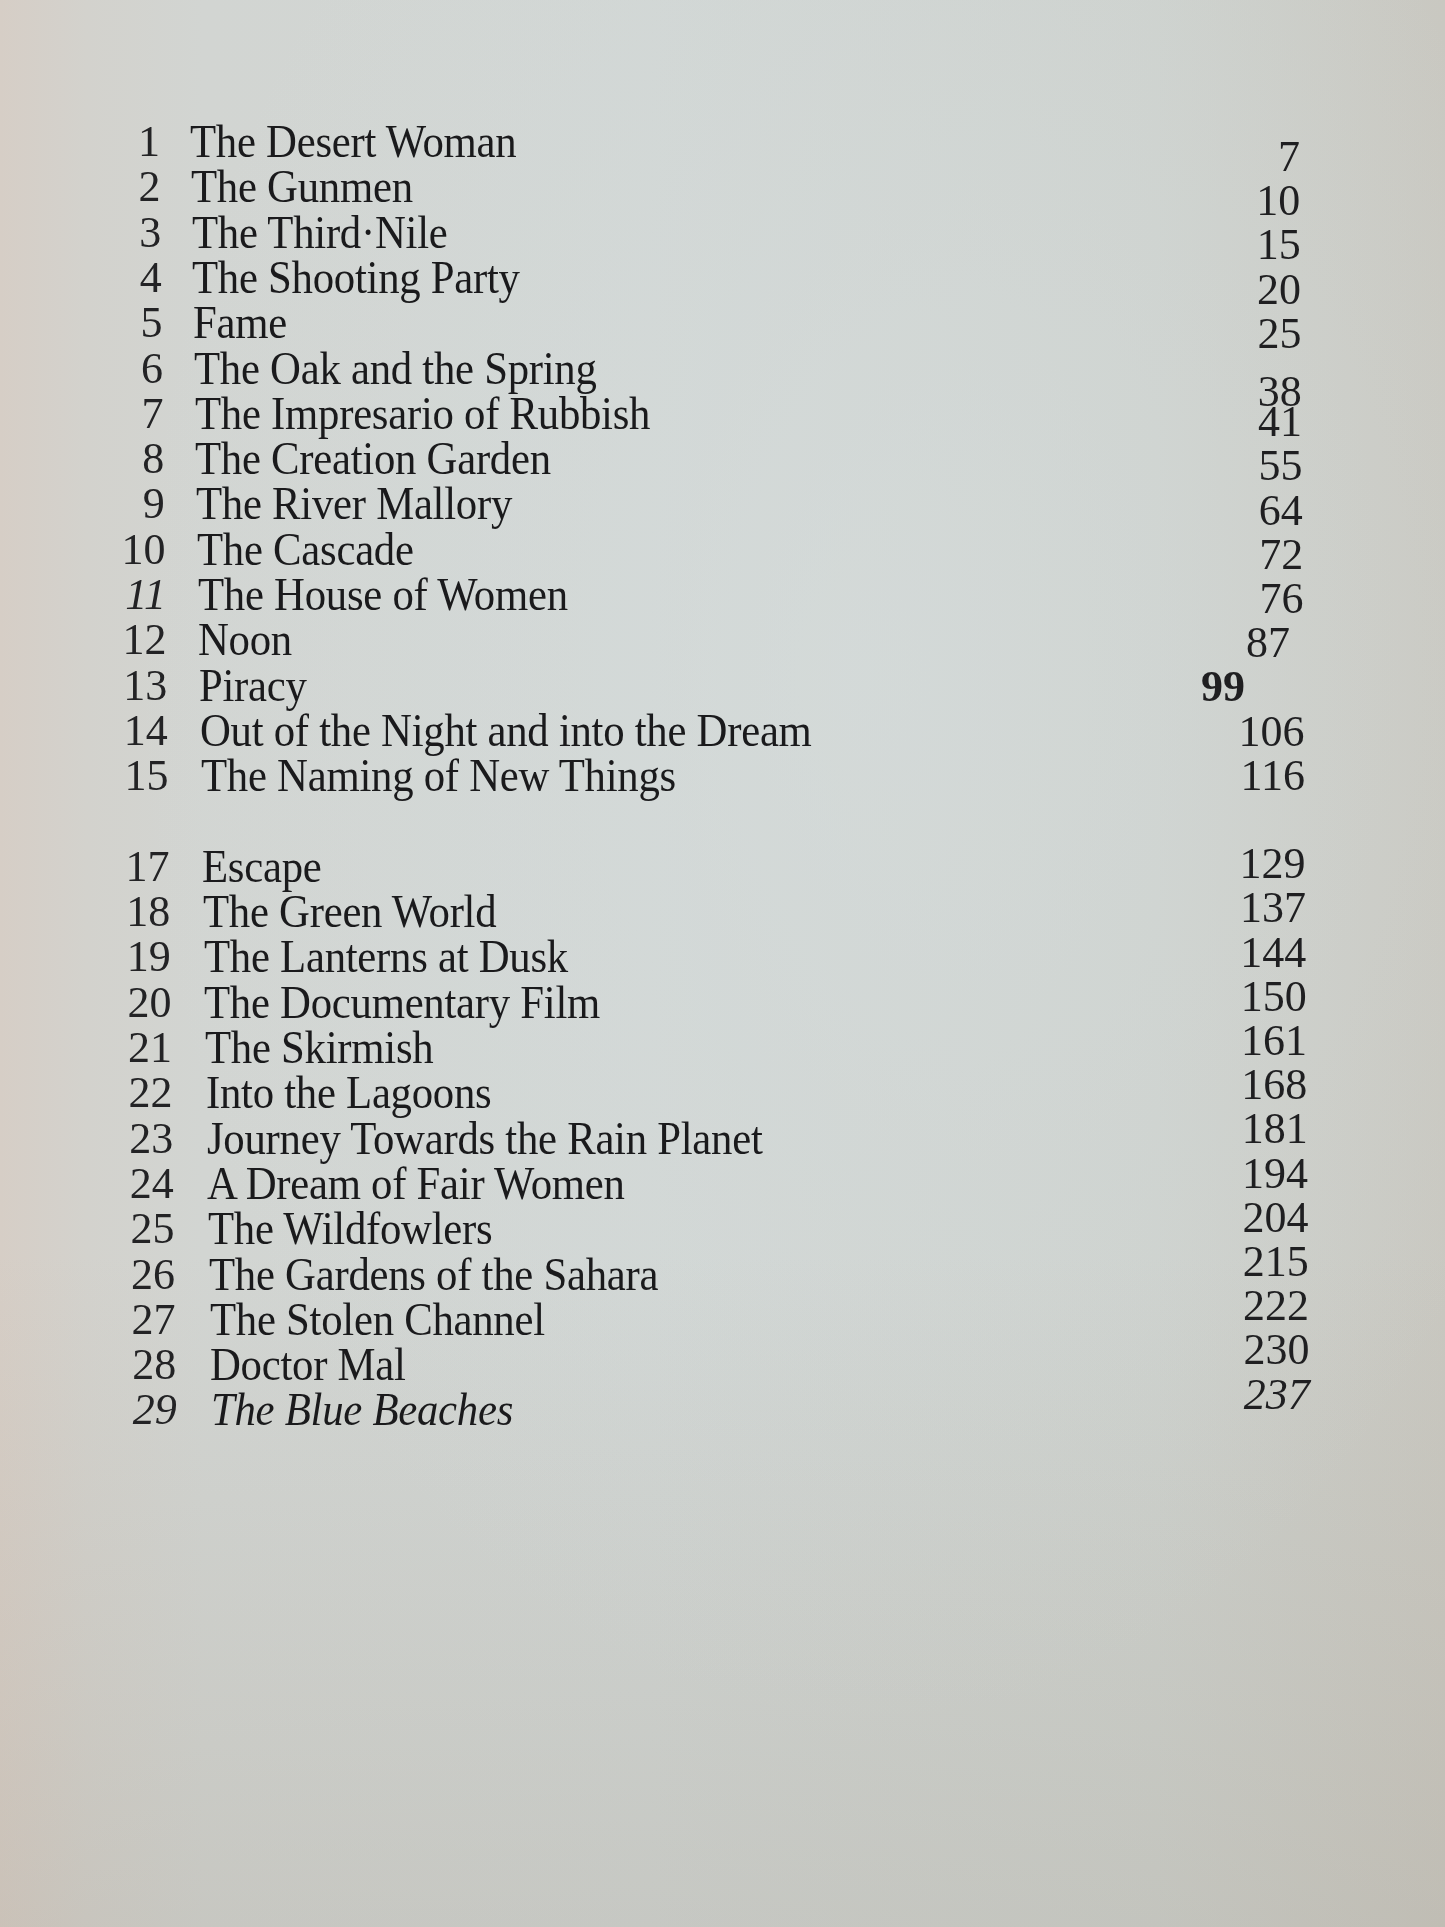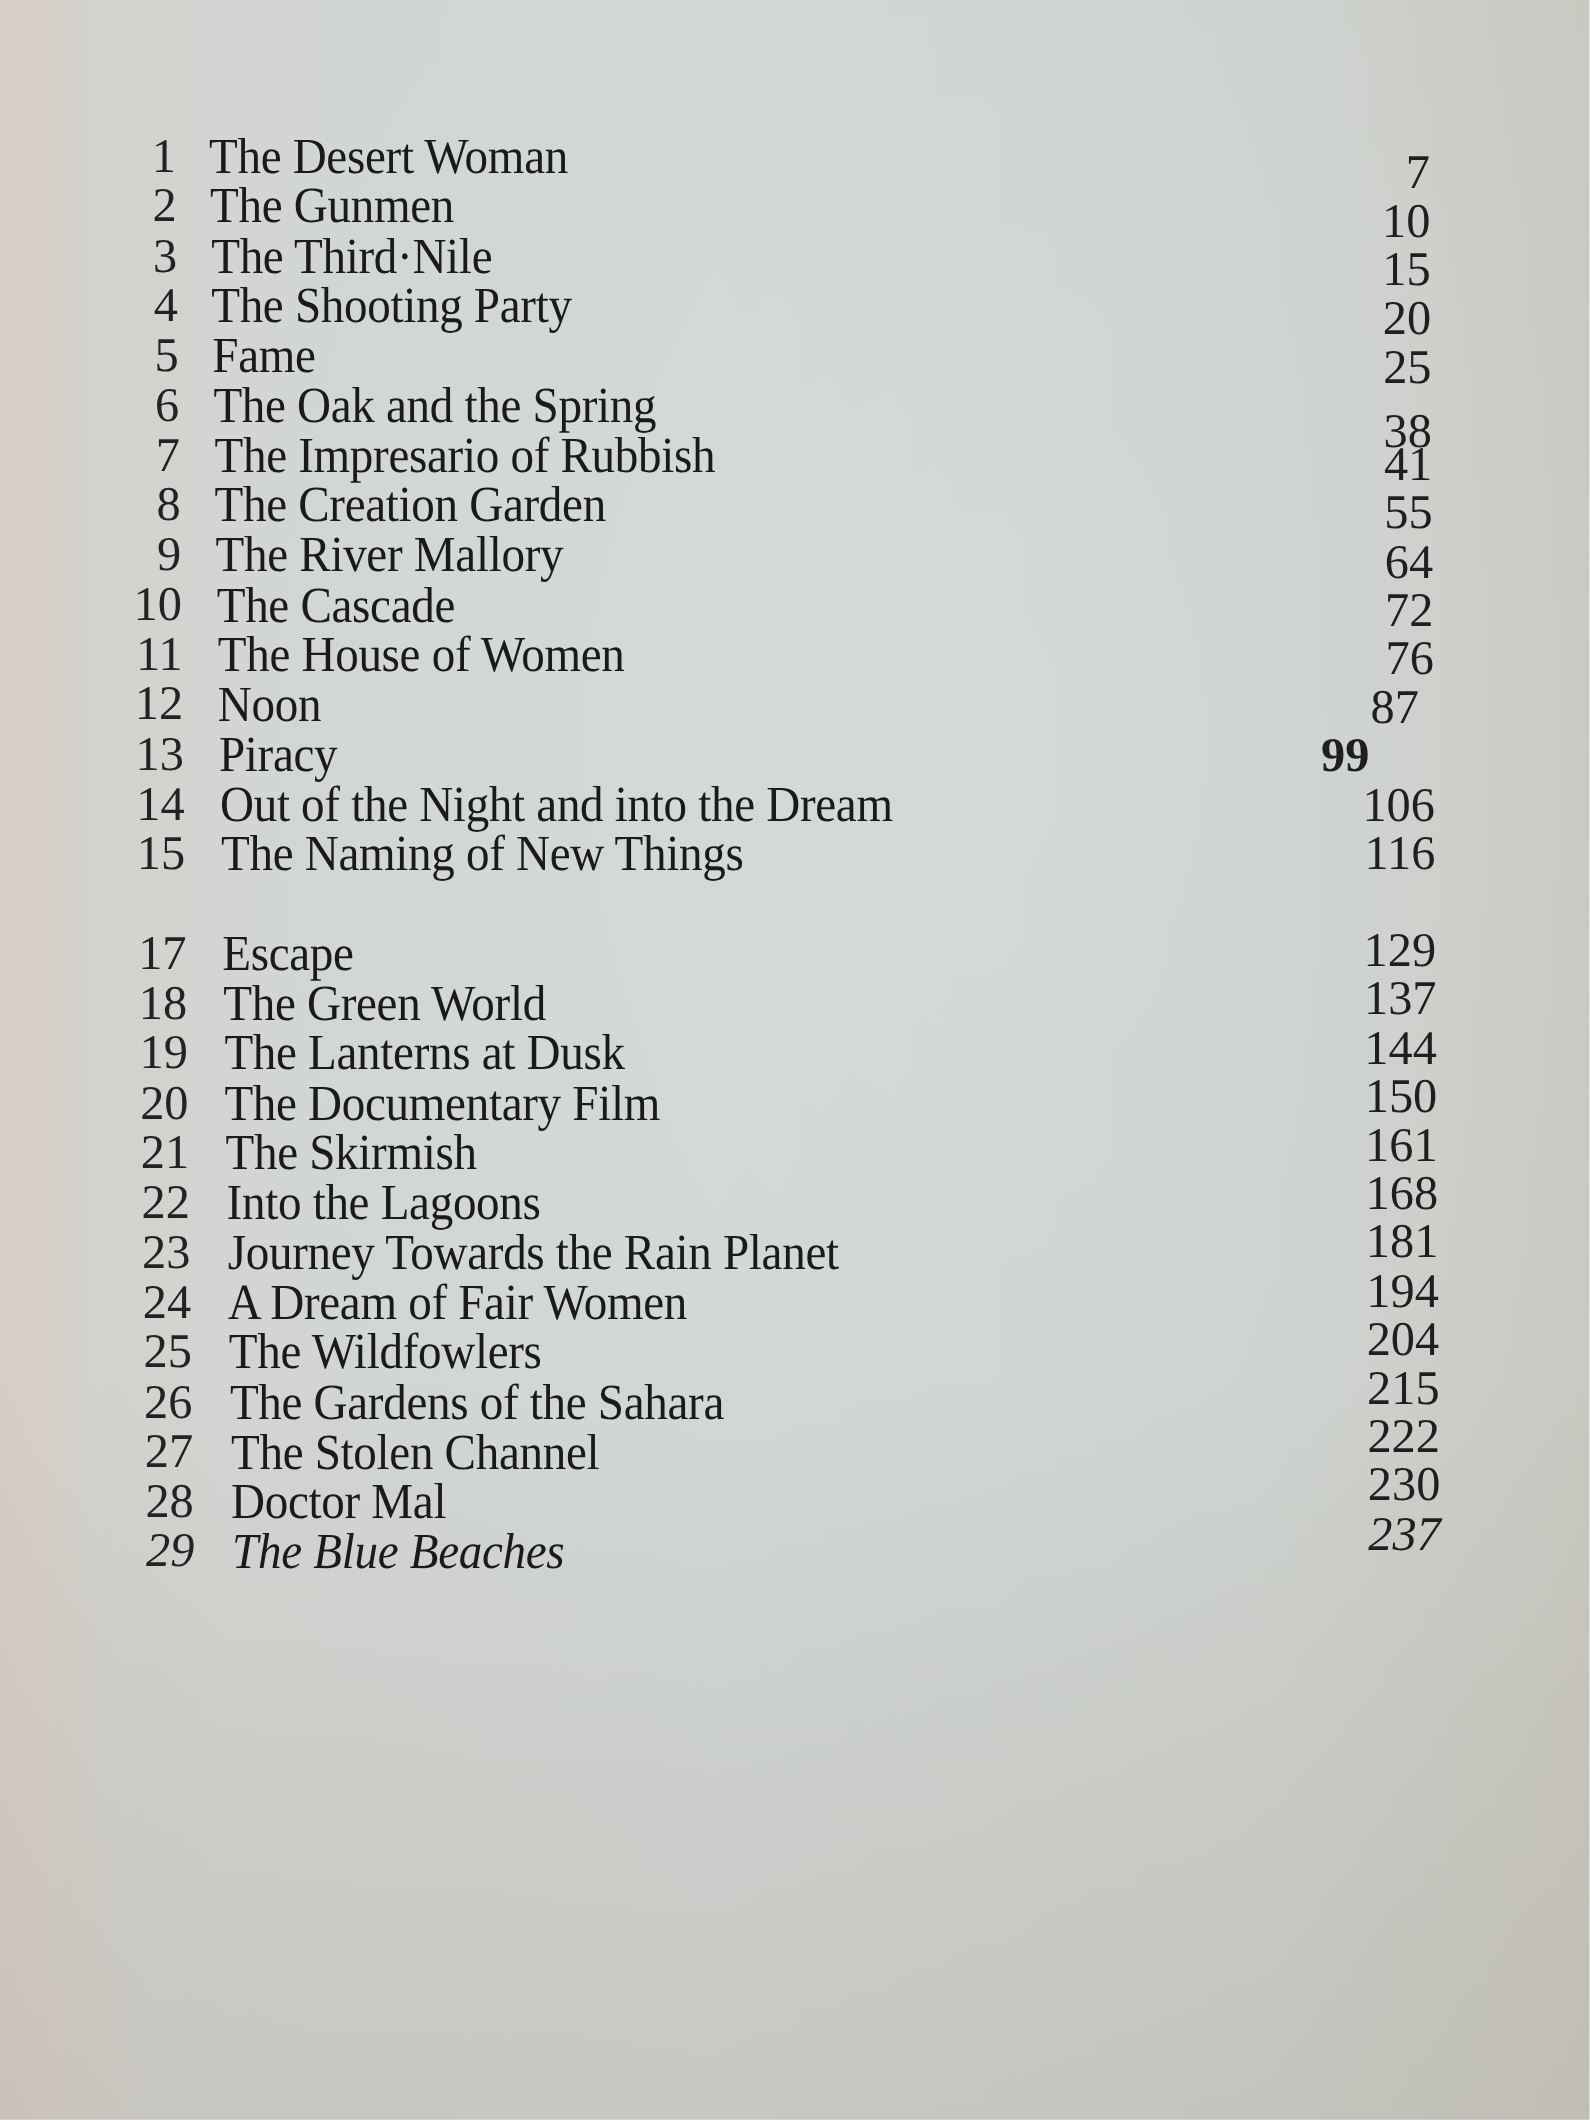--- a/index.html
+++ b/index.html
@@ -115,21 +115,21 @@
       <span class="num" style="top: 476.4px; left: 104.8px;">9</span>
       <span class="title" style="top: 476.4px; left: 196px;">The River Mallory</span>
       <span class="page" style="top: 482.6px; left: 1182.8px;">64</span>
     </div>
     <div class="row" style="top: 0px;">
       <span class="num" style="top: 521.7px; left: 105.4px;">10</span>
       <span class="title" style="top: 521.7px; left: 196.75px;">The Cascade</span>
       <span class="page" style="top: 526.8px; left: 1183.15px;">72</span>
     </div>
     <div class="row" style="top: 0px;">
-      <span class="num" style="top: 567px; left: 106px;">11</span>
+      <span class="num" style="top: 567px; left: 106px; font-style: italic;">11</span>
       <span class="title" style="top: 567px; left: 197.5px;">The House of Women</span>
       <span class="page" style="top: 571px; left: 1183.5px;">76</span>
     </div>
     <div class="row" style="top: 0px;">
       <span class="num" style="top: 612.3px; left: 106.6px;">12</span>
       <span class="title" style="top: 612.3px; left: 198.25px;">Noon</span>
       <span class="page" style="top: 615.2px; left: 1170px;">87</span>
     </div>
     <div class="row" style="top: 0px;">
       <span class="num" style="top: 657.6px; left: 107.2px;">13</span>

